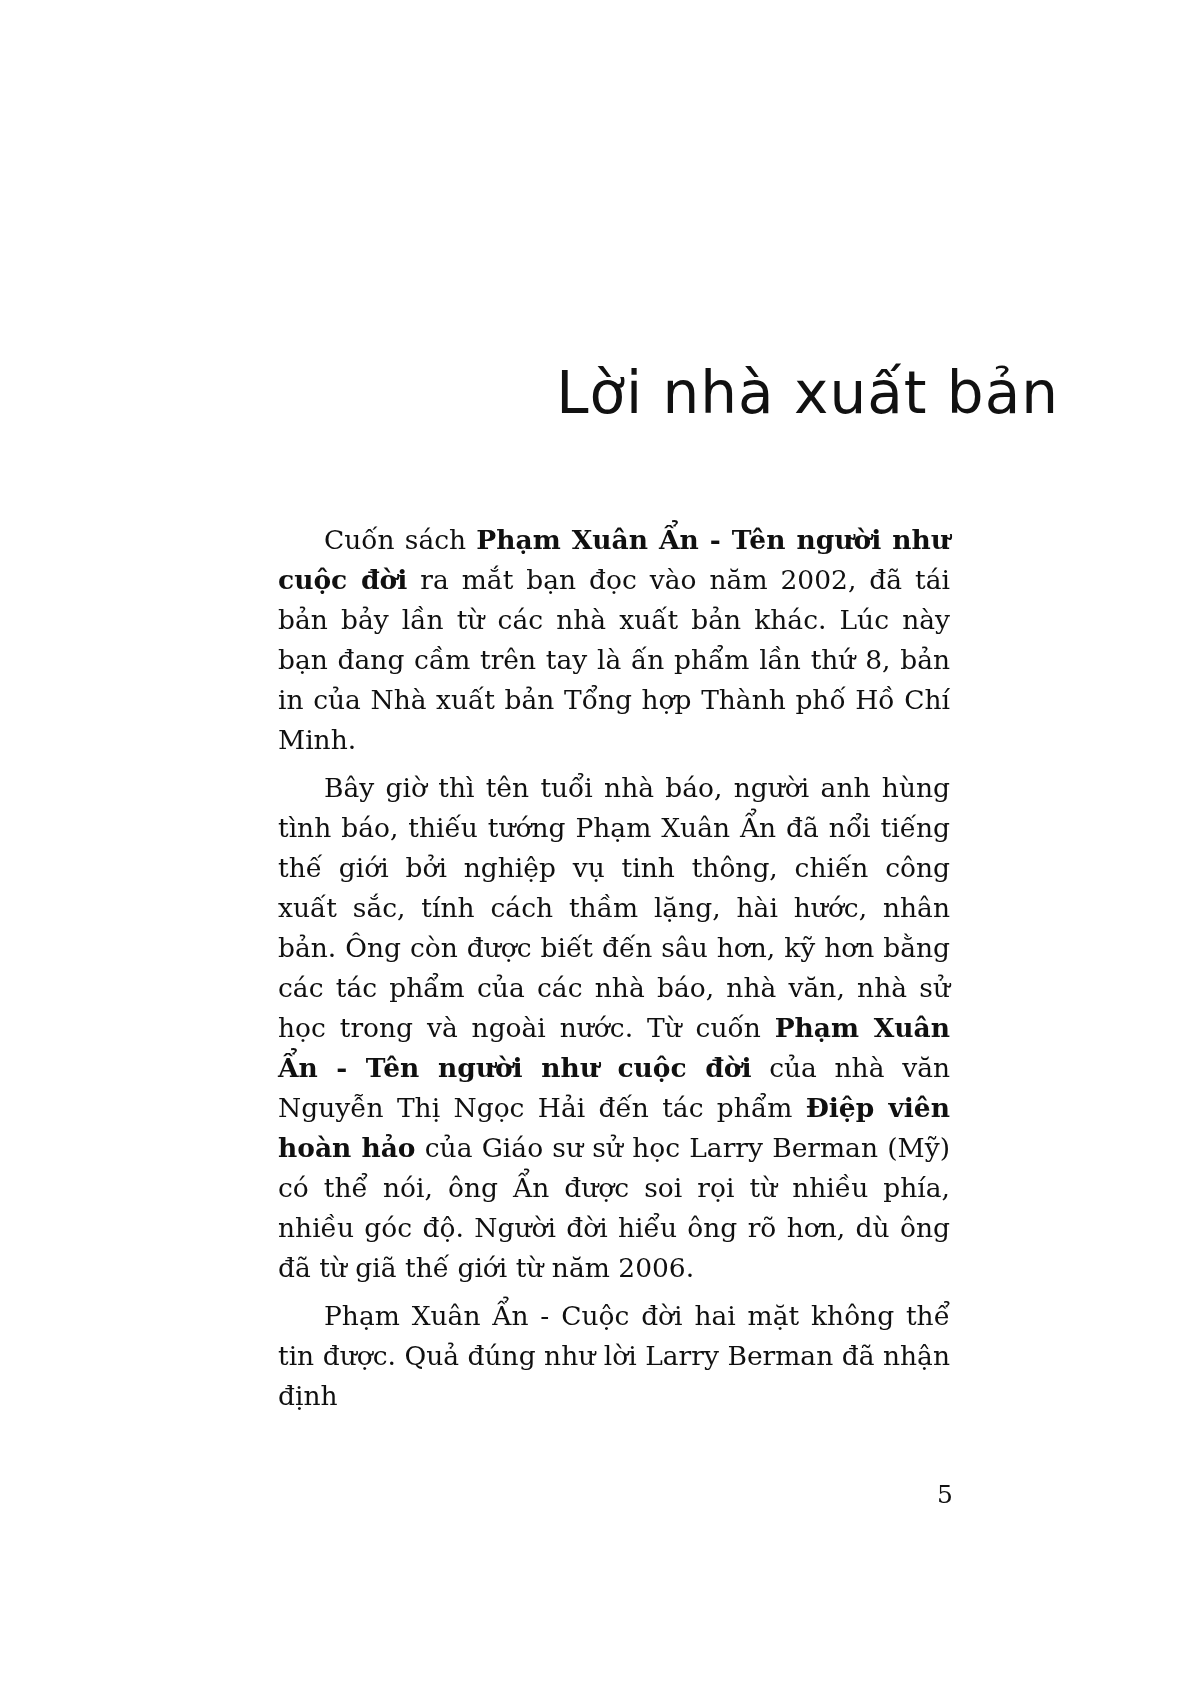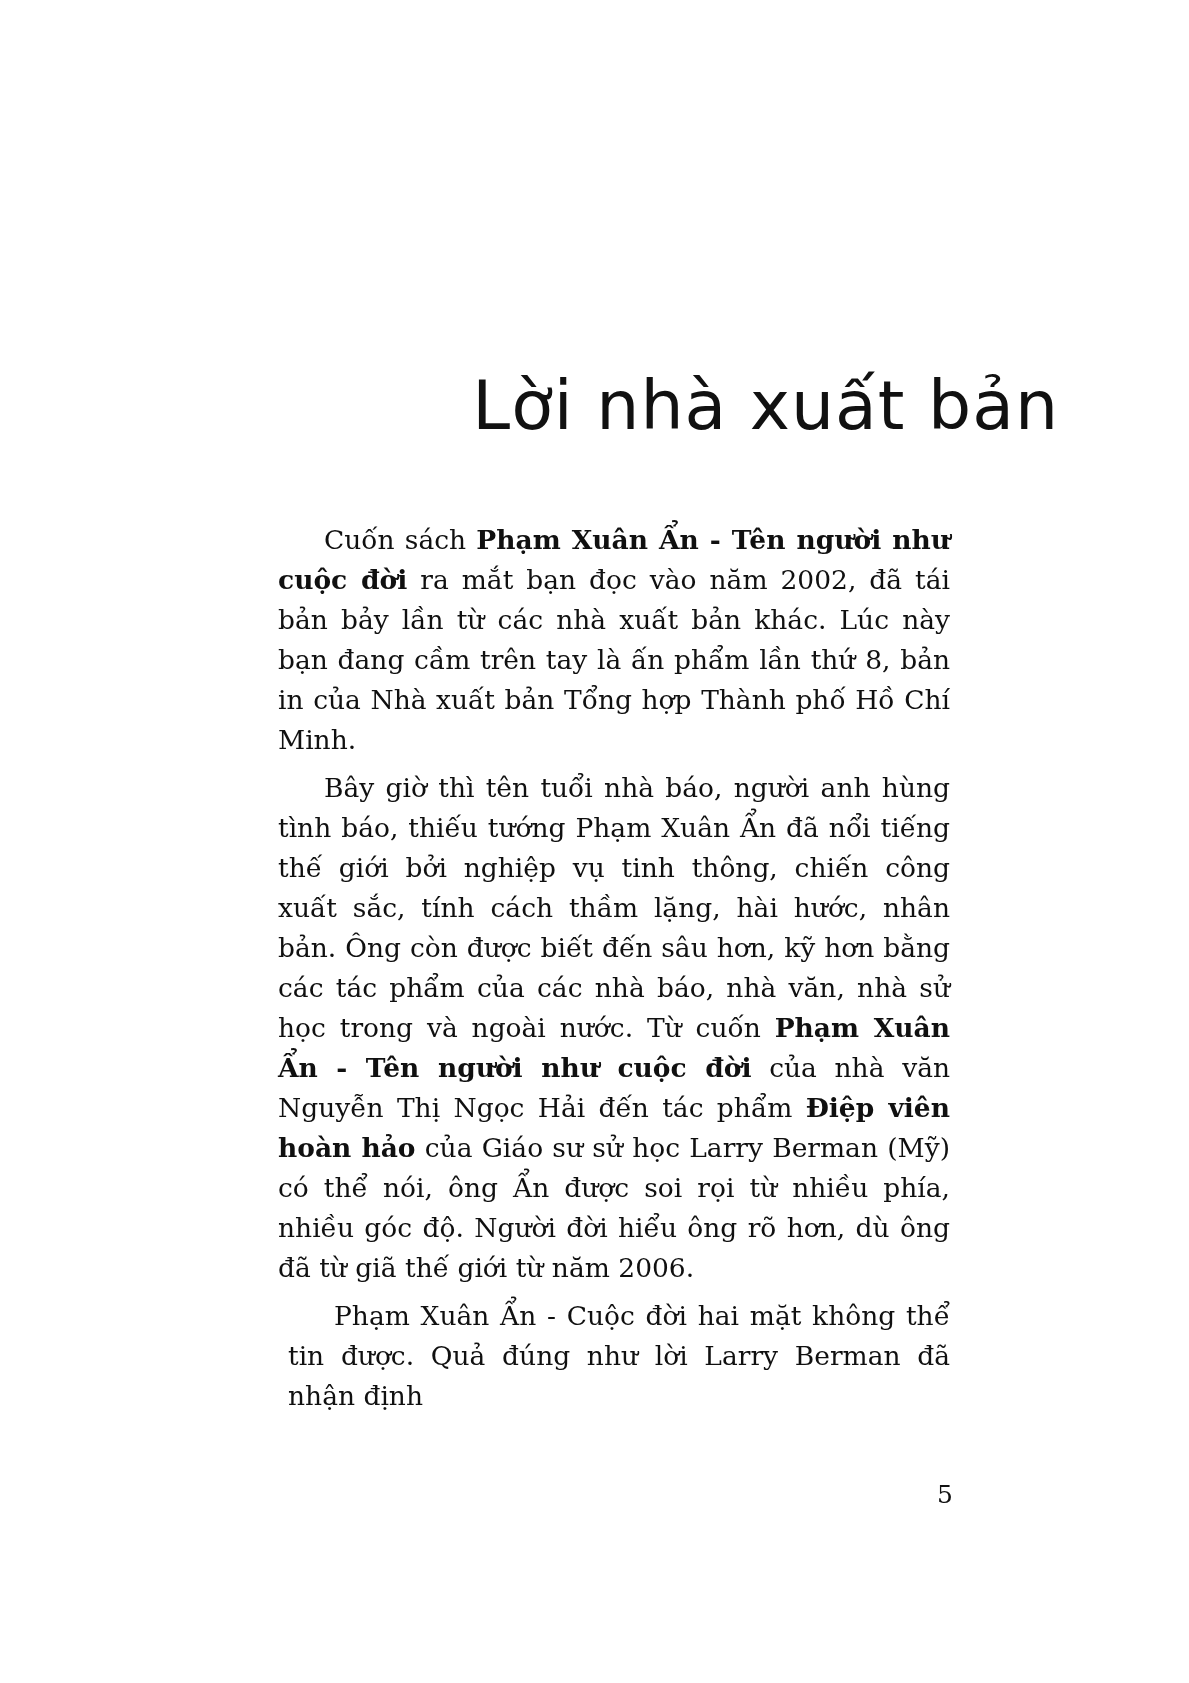--- a/index.html
+++ b/index.html
@@ -13,21 +13,21 @@
     height: 1683px;
     background: #ffffff;
     overflow: hidden;
     box-sizing: border-box;
   }
   .page-title {
     position: absolute;
     top: 320px;
     right: 130px;
     font-family: "DejaVu Sans", sans-serif;
-    font-size: 68px;
+    font-size: 58px;
     font-weight: 400;
     letter-spacing: 1px;
     color: #111111;
     white-space: nowrap;
   }
   .body-area {
     position: absolute;
     left: 278px;
     top: 520px;
     width: 672px;
@@ -38,21 +38,20 @@
     line-height: 40px;
     color: #101010;
     text-align: justify;
     text-justify: inter-word;
     margin: 0 0 8px 0;
     text-indent: 46px;
     hyphens: none;
   }
   .para:last-child {
     margin-bottom: 0;
-    margin-left: 10px;
   }
   .para b {
     font-weight: 700;
   }
   .folio {
     position: absolute;
     right: 236px;
     top: 1480px;
     font-family: "DejaVu Serif", serif;
     font-size: 25px;

